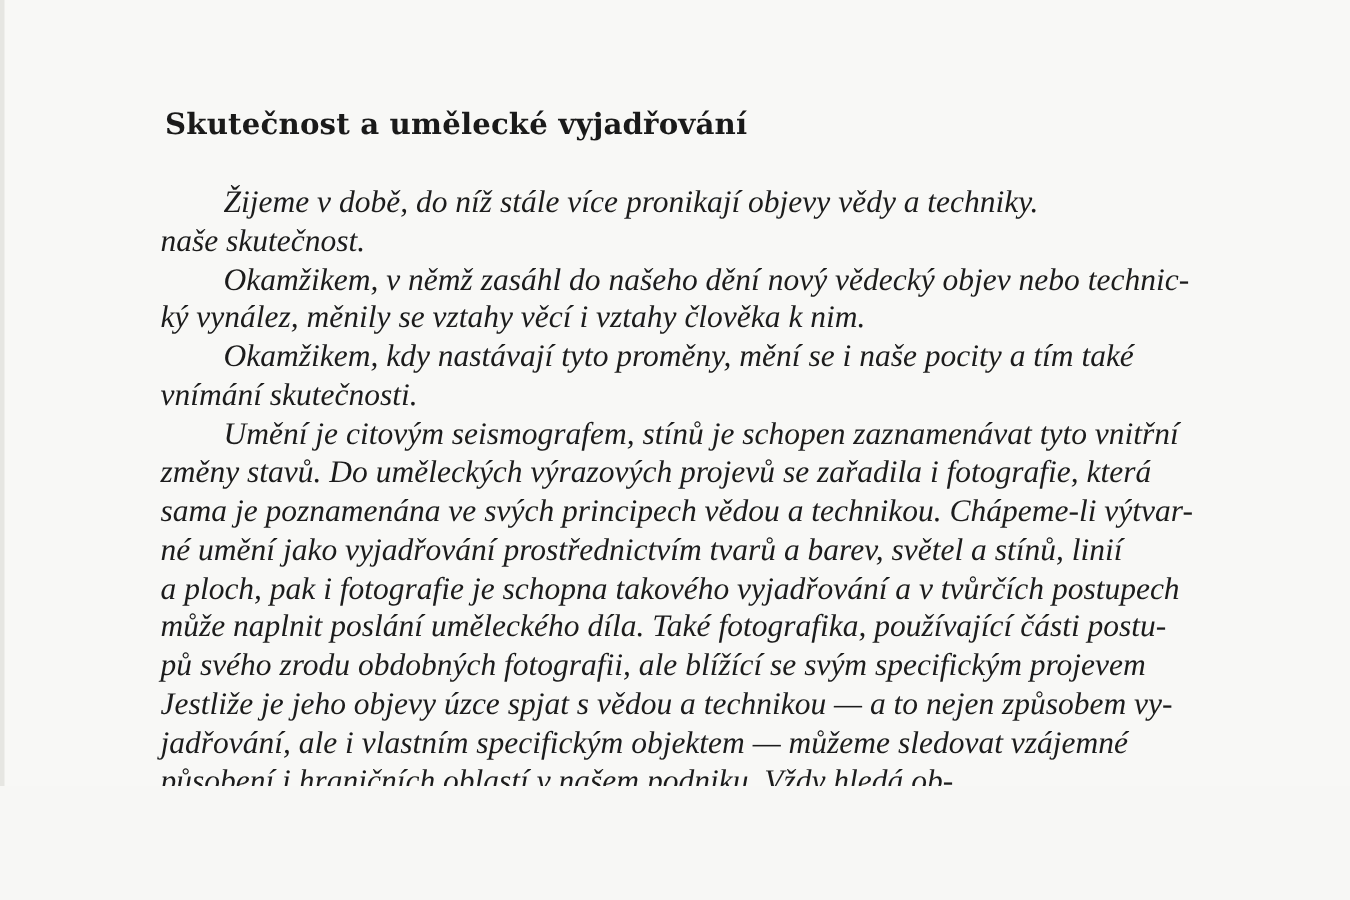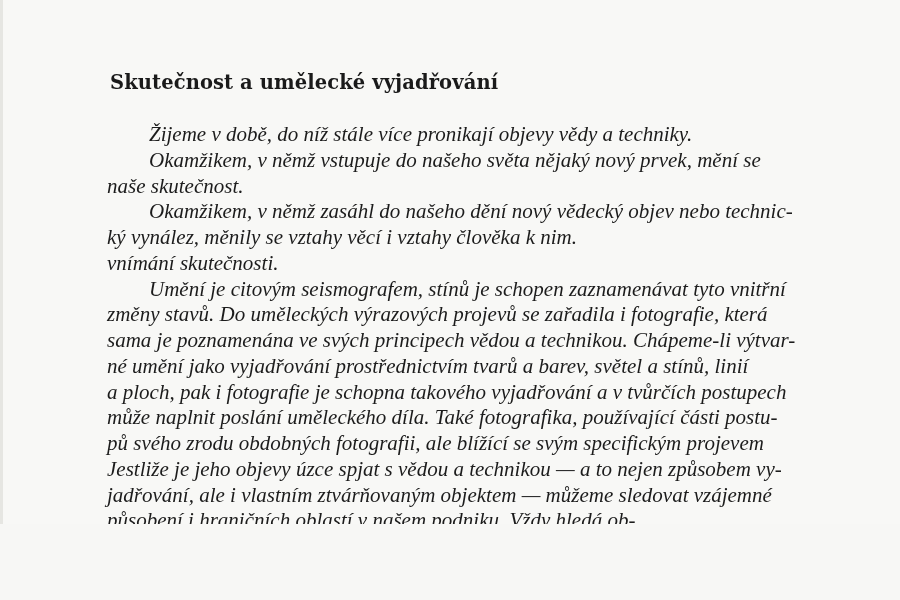--- a/index.html
+++ b/index.html
@@ -57,29 +57,29 @@
 </head>
 <body>
 
 <div class="page">
   <div class="left-edge"></div>
 
   <h1 class="title">Skutečnost a umělecké vyjadřování</h1>
 
   <div class="body-text">
     <div class="line indent">Žijeme v době, do níž stále více pronikají objevy vědy a techniky.</div>
-    <div class="line indent">Okamžikem, v němž vstupuje do našeho světa nějaký nový prvek, mění se</div>
     <div class="line">naše skutečnost.</div>
     <div class="line indent">Okamžikem, v němž zasáhl do našeho dění nový vědecký objev nebo technic-</div>
     <div class="line">ký vynález, měnily se vztahy věcí i vztahy člověka k nim.</div>
+    <div class="line indent">Okamžikem, kdy nastávají tyto proměny, mění se i naše pocity a tím také</div>
     <div class="line">vnímání skutečnosti.</div>
     <div class="line indent">Umění je citovým seismografem, stínů je schopen zaznamenávat tyto vnitřní</div>
     <div class="line">změny stavů. Do uměleckých výrazových projevů se zařadila i fotografie, která</div>
     <div class="line">sama je poznamenána ve svých principech vědou a technikou. Chápeme-li výtvar-</div>
     <div class="line">né umění jako vyjadřování prostřednictvím tvarů a barev, světel a stínů, linií</div>
     <div class="line">a ploch, pak i fotografie je schopna takového vyjadřování a v tvůrčích postupech</div>
     <div class="line">může naplnit poslání uměleckého díla. Také fotografika, používající části postu-</div>
     <div class="line">pů svého zrodu obdobných fotografii, ale blížící se svým specifickým projevem</div>
     <div class="line">Jestliže je jeho objevy úzce spjat s vědou a technikou — a to nejen způsobem vy-</div>
-    <div class="line">jadřování, ale i vlastním ztvárňovaným objektem — můžeme sledovat vzájemné</div>
+    <div class="line">jadřování, ale i vlastním specifickým objektem — můžeme sledovat vzájemné</div>
     <div class="line">působení i hraničních oblastí v našem podniku. Vždy hledá ob-</div>
   </div>
 </div>
 
 </body></html>

